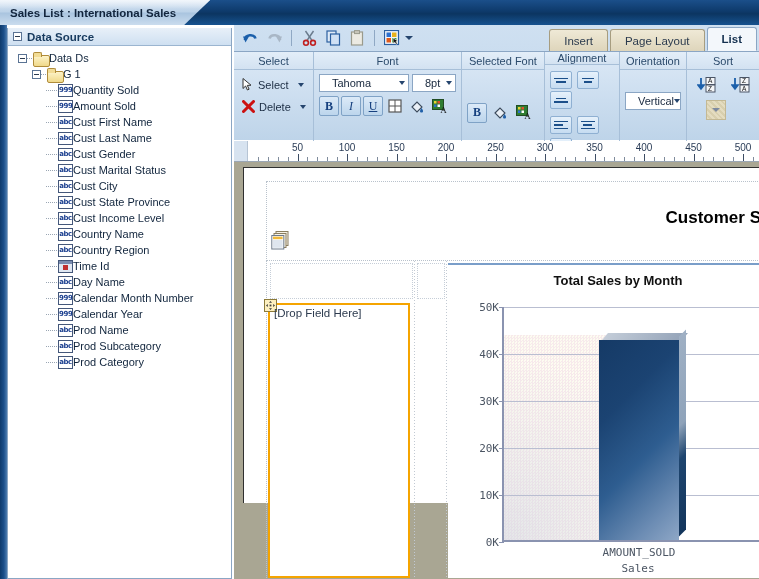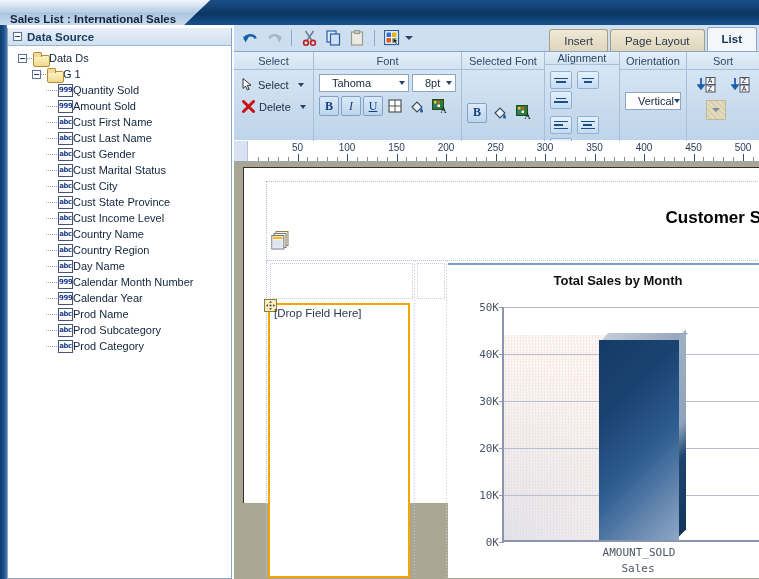--- a/index.html
+++ b/index.html
@@ -16,21 +16,21 @@
 
   
   .titlebar {
     position: absolute; left: 0; top: 0; width: 759px; height: 25px;
     background: linear-gradient(to bottom, #1b4f8a 0%, #0e3a6b 45%, #0c3561 55%, #16528f 100%);
     overflow: hidden;
   }
   .tab-doc {
     position: absolute; left: 0; top: 0; height: 25px;
     padding: 0 34px 0 10px;
-    display: flex; align-items: flex-end;
+    display: flex; align-items: center;
     background: linear-gradient(to bottom, #d9e6f4 0%, #bcd2e8 48%, #a9c4df 52%, #cadcee 100%);
     font-weight: bold; font-size: 11.5px; color: #11243c;
     clip-path: polygon(0 0, 100% 0, calc(100% - 26px) 100%, 0 100%);
     white-space: nowrap;
   }
   .tab-doc-shine {
     position: absolute; left: 0; top: 0; width: 100%; height: 9px;
     background: linear-gradient(to bottom, rgba(255,255,255,.65), rgba(255,255,255,0));
     pointer-events: none;
   }
@@ -422,20 +422,26 @@
           <span class="ind" style="width: 38px; display: inline-block;"></span>
           <span class="dash-h"></span>
           <span class="fld-icon txt">abc</span>
           <span class="lbl">Country Name</span>
         </div>
         <div class="tree-row">
           <span class="ind" style="width: 38px; display: inline-block;"></span>
           <span class="dash-h"></span>
           <span class="fld-icon txt">abc</span>
           <span class="lbl">Country Region</span>
+        </div>
+        <div class="tree-row">
+          <span class="ind" style="width: 38px; display: inline-block;"></span>
+          <span class="dash-h"></span>
+          <span class="fld-icon date"></span>
+          <span class="lbl">Time Id</span>
         </div>
         <div class="tree-row">
           <span class="ind" style="width: 38px; display: inline-block;"></span>
           <span class="dash-h"></span>
           <span class="fld-icon txt">abc</span>
           <span class="lbl">Day Name</span>
         </div>
         <div class="tree-row">
           <span class="ind" style="width: 38px; display: inline-block;"></span>
           <span class="dash-h"></span>

